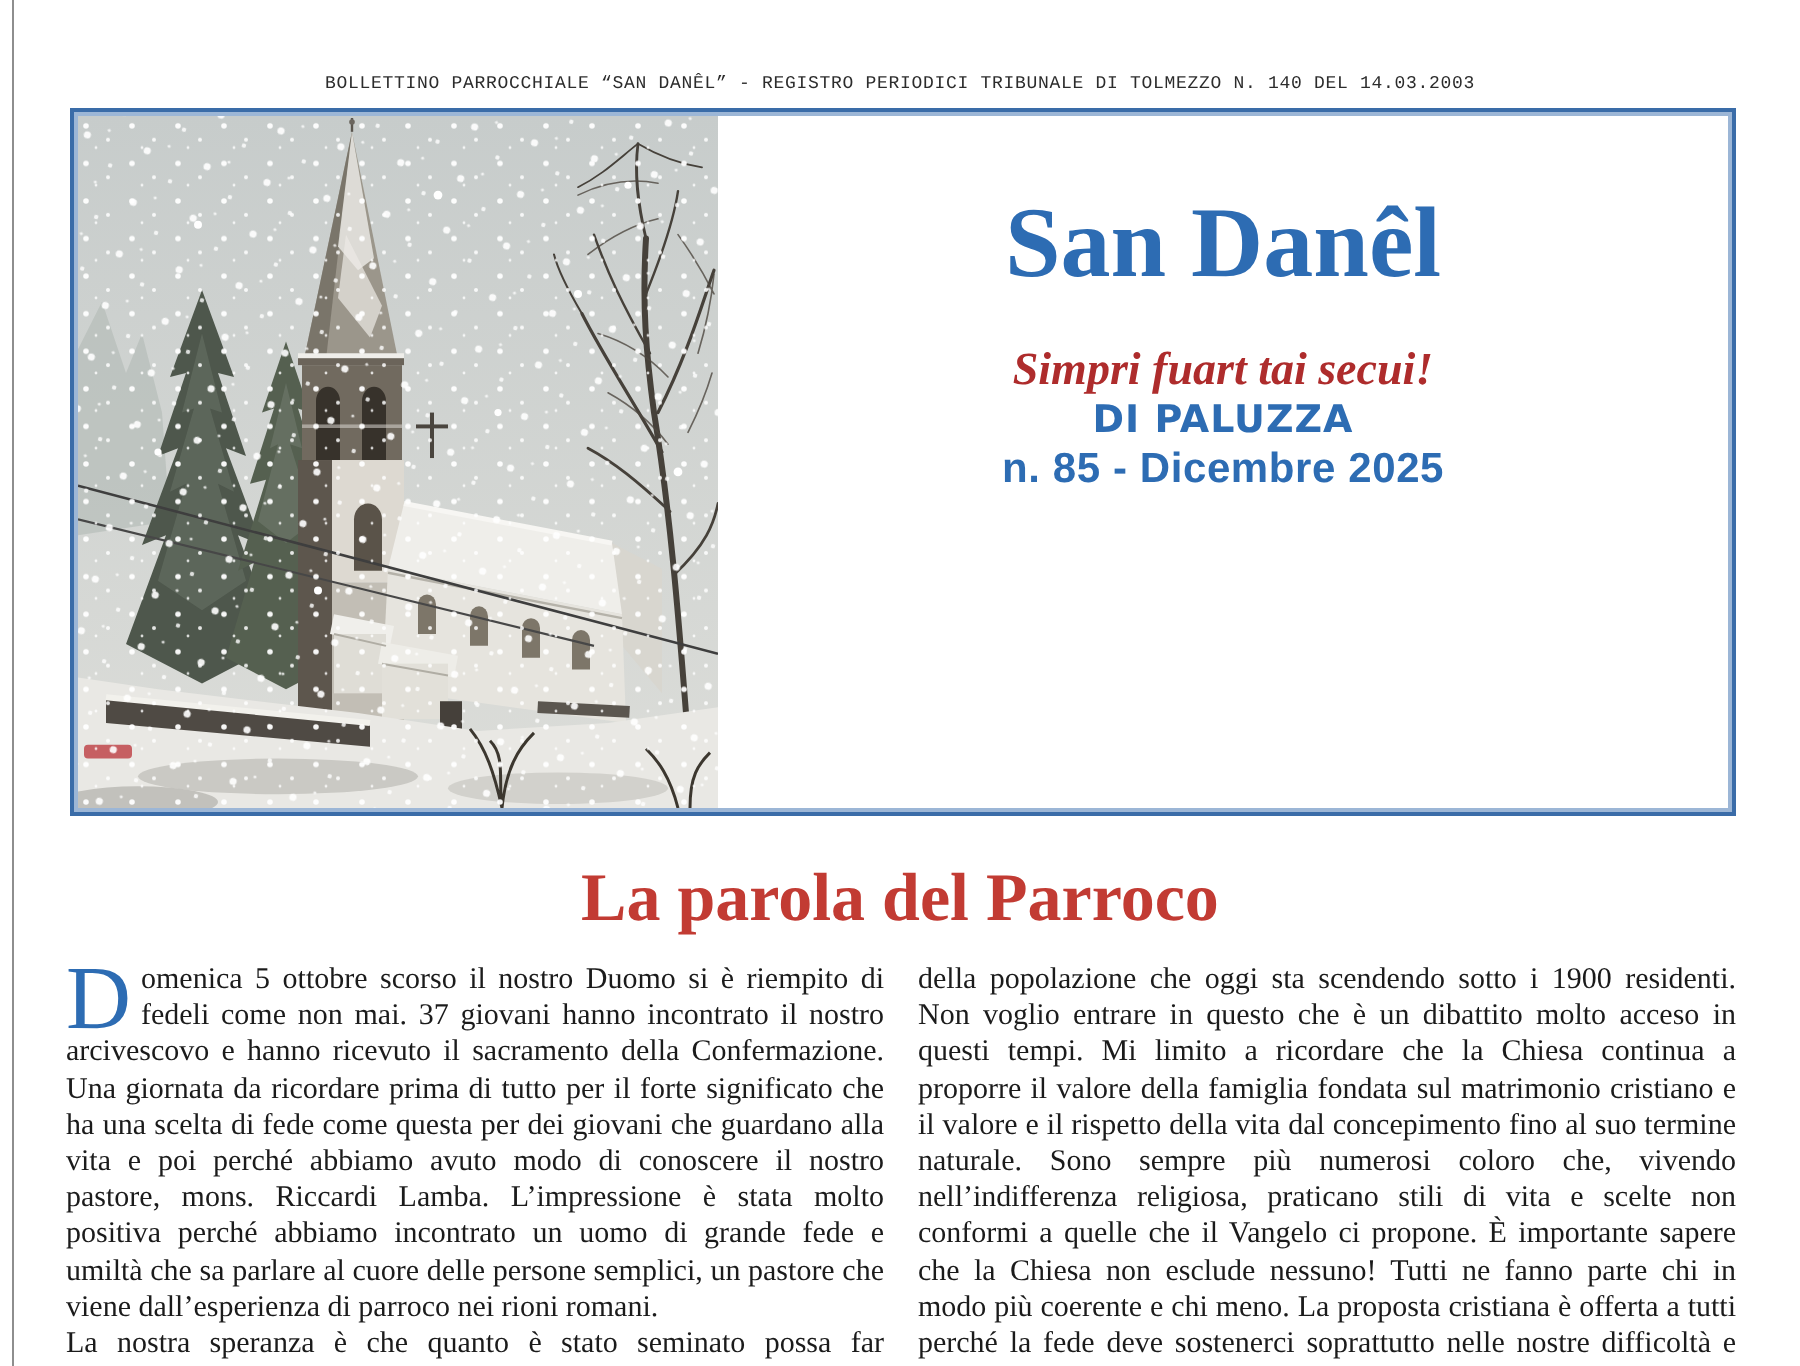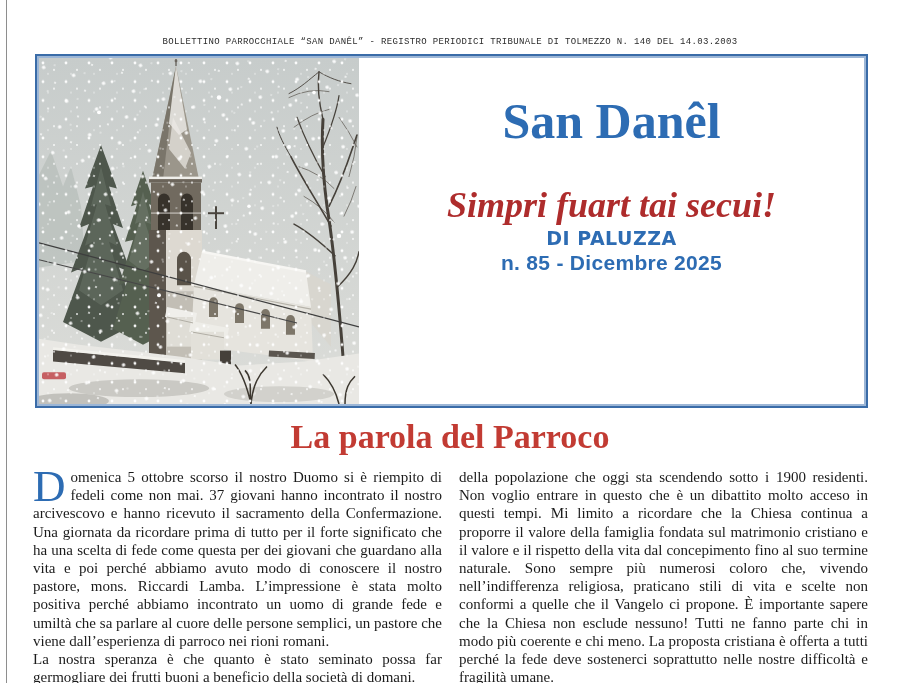--- a/index.html
+++ b/index.html
@@ -29,34 +29,34 @@
   }
   .mast-inner{width:100%;height:100%;background:#ffffff;display:flex;}
   .photo{flex:0 0 320px;width:320px;height:100%;}
   .photo svg{display:block;width:320px;height:100%;}
   .mast-right{flex:1;text-align:center;}
   .title{
     margin-top:34px;font-size:50px;font-weight:bold;color:var(--title-blue);
     font-family:"Liberation Serif", serif;
   }
   .motto{
-    margin-top:34px;font-size:36px;font-weight:bold;font-style:italic;color:var(--motto-red);
+    margin-top:22px;font-size:23px;font-weight:bold;font-style:italic;color:var(--motto-red);
     font-family:"Liberation Serif", serif;
   }
   .subline{
     font-size:19px;font-weight:bold;letter-spacing:.5px;line-height:1.32;
     color:var(--title-blue);font-family:"DejaVu Sans", sans-serif;
   }
   .subline.first{margin-top:92px;}
   .issue{
     font-size:21px;font-weight:bold;letter-spacing:.3px;
     color:var(--title-blue);font-family:Liberation Sans, sans-serif;
   }
   .heading{
-    margin:10px 0 0;text-align:center;font-size:34px;font-weight:bold;
+    margin:23px 0 0;text-align:center;font-size:34px;font-weight:bold;
     color:var(--heading-red);font-family:"Liberation Serif", serif;
   }
   .cols{display:flex;gap:17px;margin:12px 32px 0 33px;}
   .col{flex:1;font-size:15px;line-height:18.2px;text-align:justify;color:var(--body-text);}
   .col p{margin:0;}
   .dropcap{
     float:left;font-size:45px;line-height:35px;color:var(--title-blue);
     padding:1px 5px 0 0;
   }
 </style>

